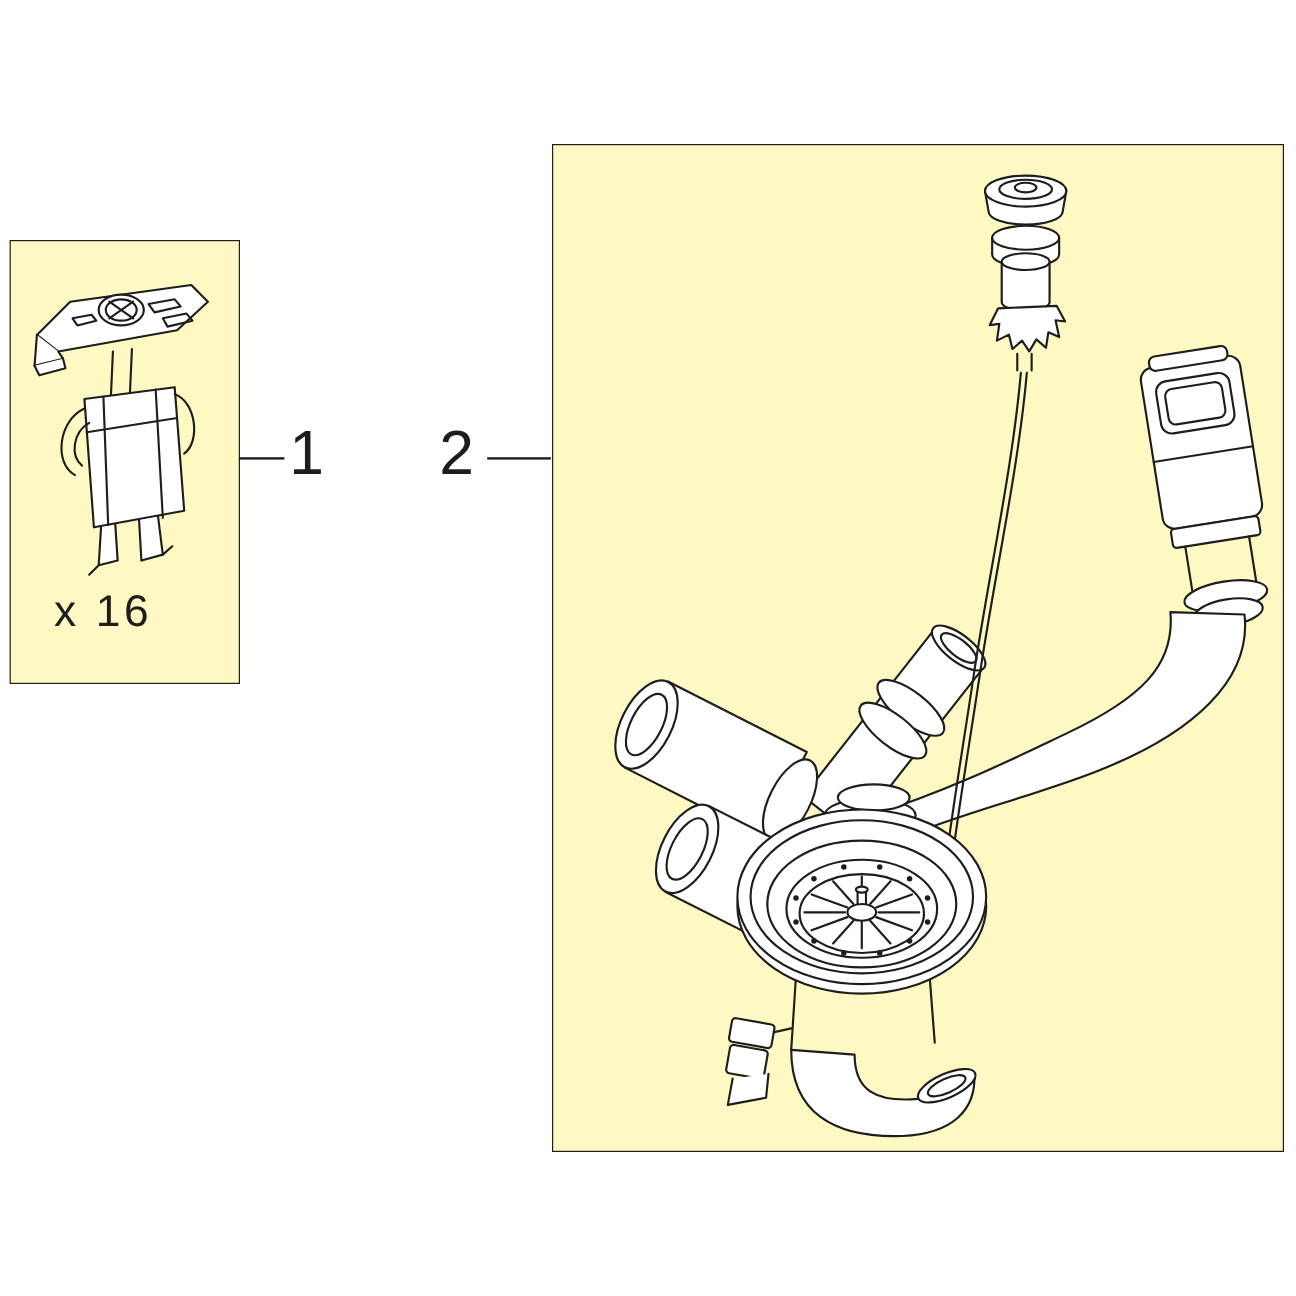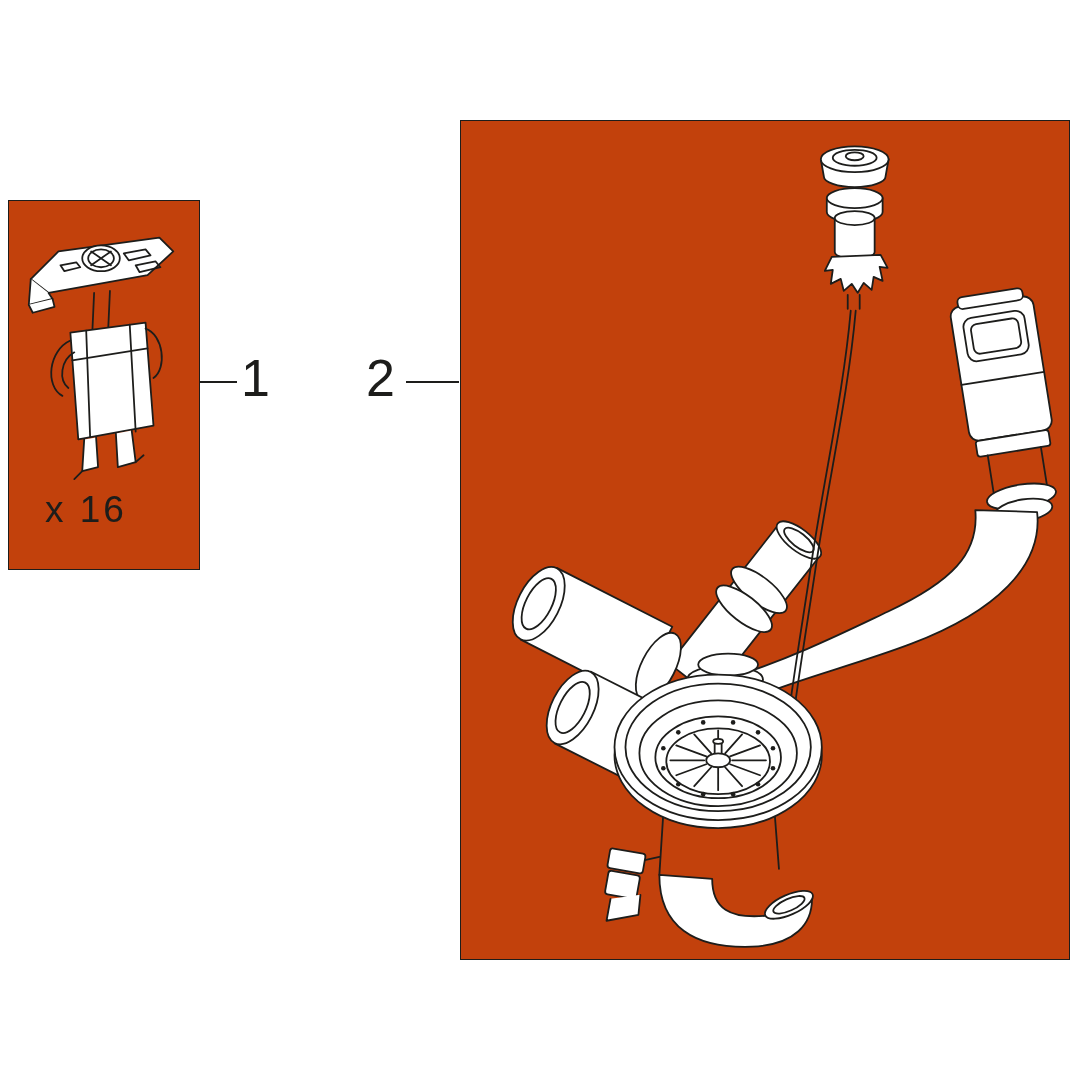--- a/index.html
+++ b/index.html
@@ -1,21 +1,21 @@
 <!DOCTYPE html>
 <html><head>
 <meta charset="utf-8">
 <style>
   html,body{margin:0;padding:0;background:#ffffff;}
   .stage{
     position:relative;width:1080px;height:1080px;background:#ffffff;
     font-family:"Liberation Sans",sans-serif;color:#1d1d1b;overflow:hidden;
   }
   .part-box{
-    position:absolute;border:1.5px solid #1d1d1b;background:#c2410c;box-sizing:border-box;
+    position:absolute;border:1.5px solid #1d1d1b;background:#fef9c3;box-sizing:border-box;
   }
   .part-box-1{left:8px;top:200px;width:192px;height:370px;}
   .part-box-2{left:460px;top:120px;width:610px;height:840px;}
   .part-number{
     position:absolute;font-size:52px;font-weight:400;line-height:1;color:#1d1d1b;
     font-family:"Liberation Sans",sans-serif;
   }
   .num-1{left:241px;top:352px;}
   .num-2{left:366px;top:352px;}
   .callout-line{position:absolute;height:0;border-top:2px solid #1d1d1b;}

